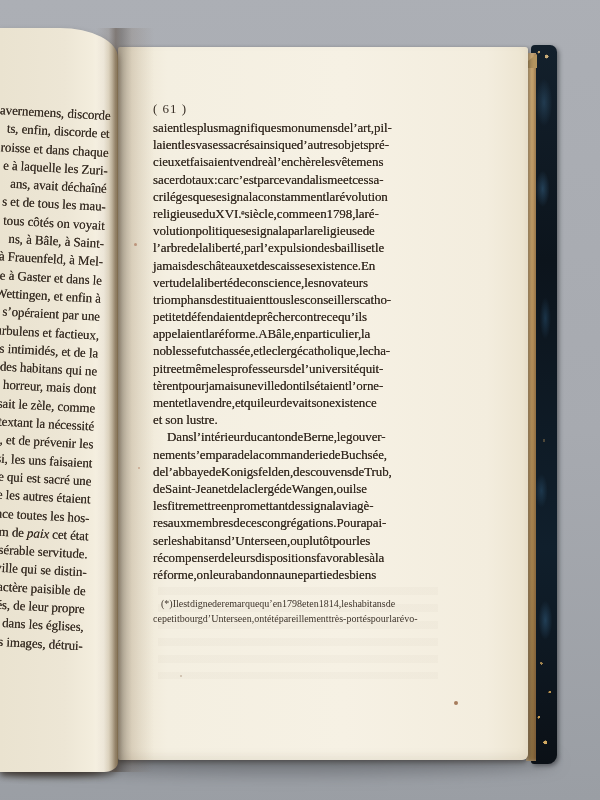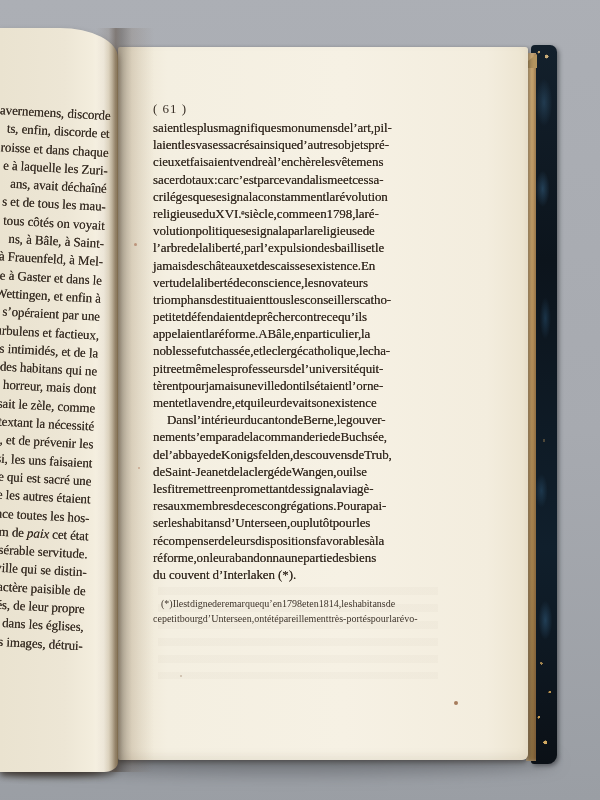--- a/index.html
+++ b/index.html
@@ -274,20 +274,21 @@
             <span>et</span>
             <span>la</span>
             <span>vendre,</span>
             <span>et</span>
             <span>qui</span>
             <span>leur</span>
             <span>devait</span>
             <span>son</span>
             <span>existence</span>
           </div>
+          <div class="line">et son lustre.</div>
         </div>
       <div>
           <div class="line j ind">
             <span>Dans</span>
             <span>l’intérieur</span>
             <span>du</span>
             <span>canton</span>
             <span>de</span>
             <span>Berne,</span>
             <span>le</span>
@@ -367,21 +368,20 @@
           <div class="line j">
             <span>réforme,</span>
             <span>on</span>
             <span>leur</span>
             <span>abandonna</span>
             <span>une</span>
             <span>partie</span>
             <span>des</span>
             <span>biens</span>
           </div>
-          <div class="line">du couvent d’Interlaken (*).</div>
         </div>
       <div class="footnote">
           <div class="line j ind">
             <span>(*)</span>
             <span>Il</span>
             <span>est</span>
             <span>digne</span>
             <span>de</span>
             <span>remarque</span>
             <span>qu’en</span>

